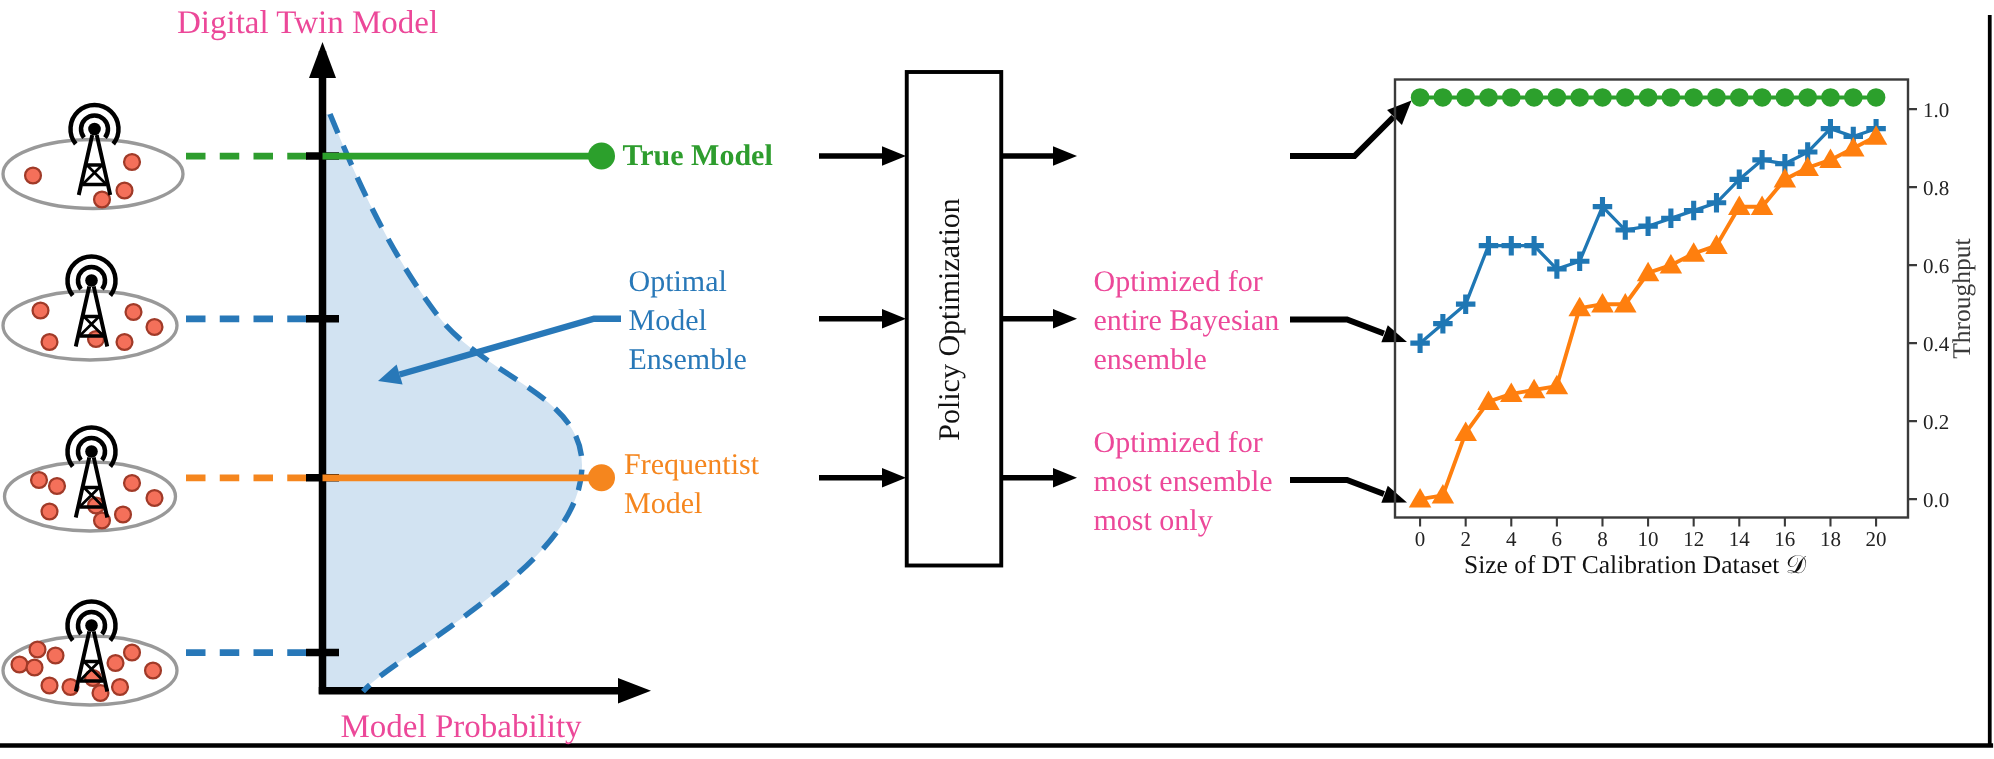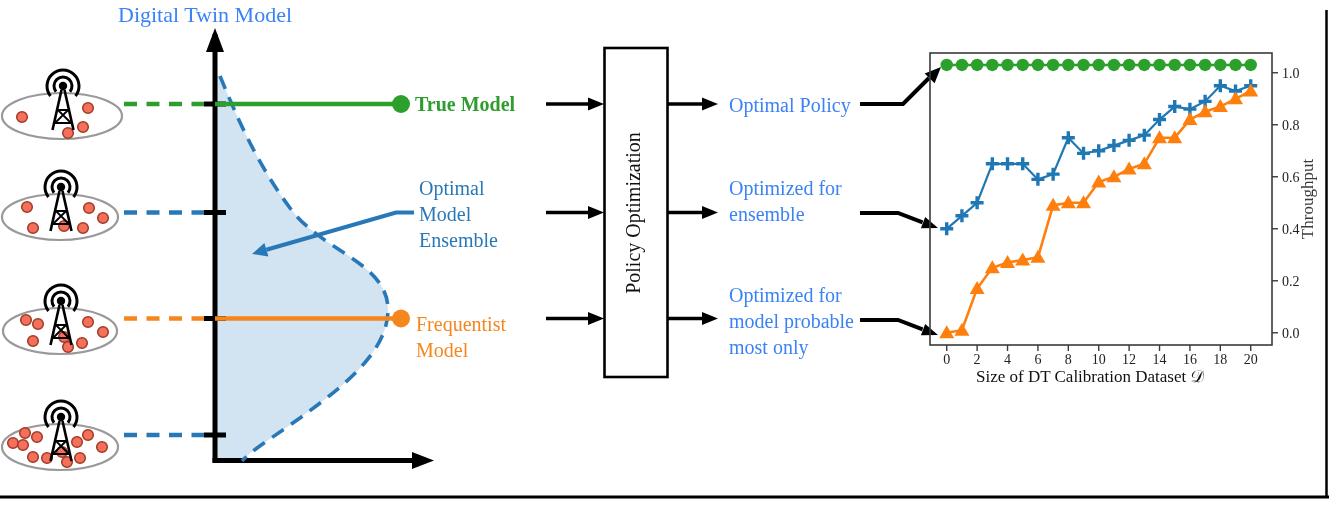--- a/index.html
+++ b/index.html
@@ -1,24 +1,24 @@
 <!DOCTYPE html>
 <html><head>
 <meta charset="utf-8">
 <style>
   html,body{margin:0;padding:0;background:#fff;}
   .canvas{position:relative;width:1329px;height:506px;background:#fff;overflow:hidden;
           font-family:"Liberation Serif","DejaVu Serif",serif;}
   svg{position:absolute;left:0;top:0;}
   svg text{font-family:"Liberation Serif","DejaVu Serif",serif;}
-  .lbl{position:absolute;font-size:20px;line-height:26px;color:#3b82f6;white-space:nowrap;}
+  .lbl{position:absolute;font-size:20px;line-height:26px;color:#ec4899;white-space:nowrap;}
   .title-lbl{font-size:22px;}
   .green{color:#2e9d2e;font-weight:bold;}
   .blue{color:#2878b8;}
-  .orange{color:#f5861e;margin-top:14px;}
+  .orange{color:#f5861e;}
   .policy-box-label{position:absolute;left:471px;top:199px;width:330px;height:28px;
       text-align:center;font-size:20px;transform:rotate(-90deg);color:#111;}
 </style>
 </head>
 <body>
 
 <div class="canvas">
 
 <svg width="1329" height="506" viewBox="0 0 1329 506">
   <defs>
@@ -255,42 +255,43 @@
         <path d="M 1174.72 130.26580587711487 L 1182.22 143.26580587711487 L 1167.22 143.26580587711487 Z" fill="#ff7f0e"></path>
         <path d="M 1189.92 112.06455921638468 L 1197.42 125.06455921638468 L 1182.42 125.06455921638468 Z" fill="#ff7f0e"></path>
         <path d="M 1205.12 104.26402493321459 L 1212.62 117.26402493321459 L 1197.62 117.26402493321459 Z" fill="#ff7f0e"></path>
         <path d="M 1220.32 99.06366874443452 L 1227.82 112.06366874443452 L 1212.82 112.06366874443452 Z" fill="#ff7f0e"></path>
         <path d="M 1235.52 91.26313446126446 L 1243.02 104.26313446126446 L 1228.02 104.26313446126446 Z" fill="#ff7f0e"></path>
         <path d="M 1250.72 83.46260017809436 L 1258.22 96.46260017809436 L 1243.22 96.46260017809436 Z" fill="#ff7f0e"></path>
       </g>
 </svg>
 
 <div class="lbl title-lbl" style="left:118px;top:2px;">Digital Twin Model</div>
+<div class="lbl title-lbl" style="left:227px;top:471px;">Model Probability</div>
 
 <div class="lbl green" style="left:415px;top:91px;">True Model</div>
 
 <div class="lbl blue" style="left:419px;top:175px;">
   <div>Optimal</div>
   <div>Model</div>
   <div>Ensemble</div>
 </div>
 
 <div class="lbl orange" style="left:416px;top:297px;">
   <div>Frequentist</div>
   <div>Model</div>
 </div>
 
 <div class="policy-box-label">Policy Optimization</div>
 
-<div class="lbl" style="left:729px;top:92px;">Optimal Policy</div>
 
 <div class="lbl" style="left:729px;top:175px;">
   <div>Optimized for</div>
+  <div>entire Bayesian</div>
   <div>ensemble</div>
 </div>
 
 <div class="lbl" style="left:729px;top:282px;">
   <div>Optimized for</div>
-  <div>model probable</div>
+  <div>most ensemble</div>
   <div>most only</div>
 </div>
 
 </div>
 
 </body></html>

